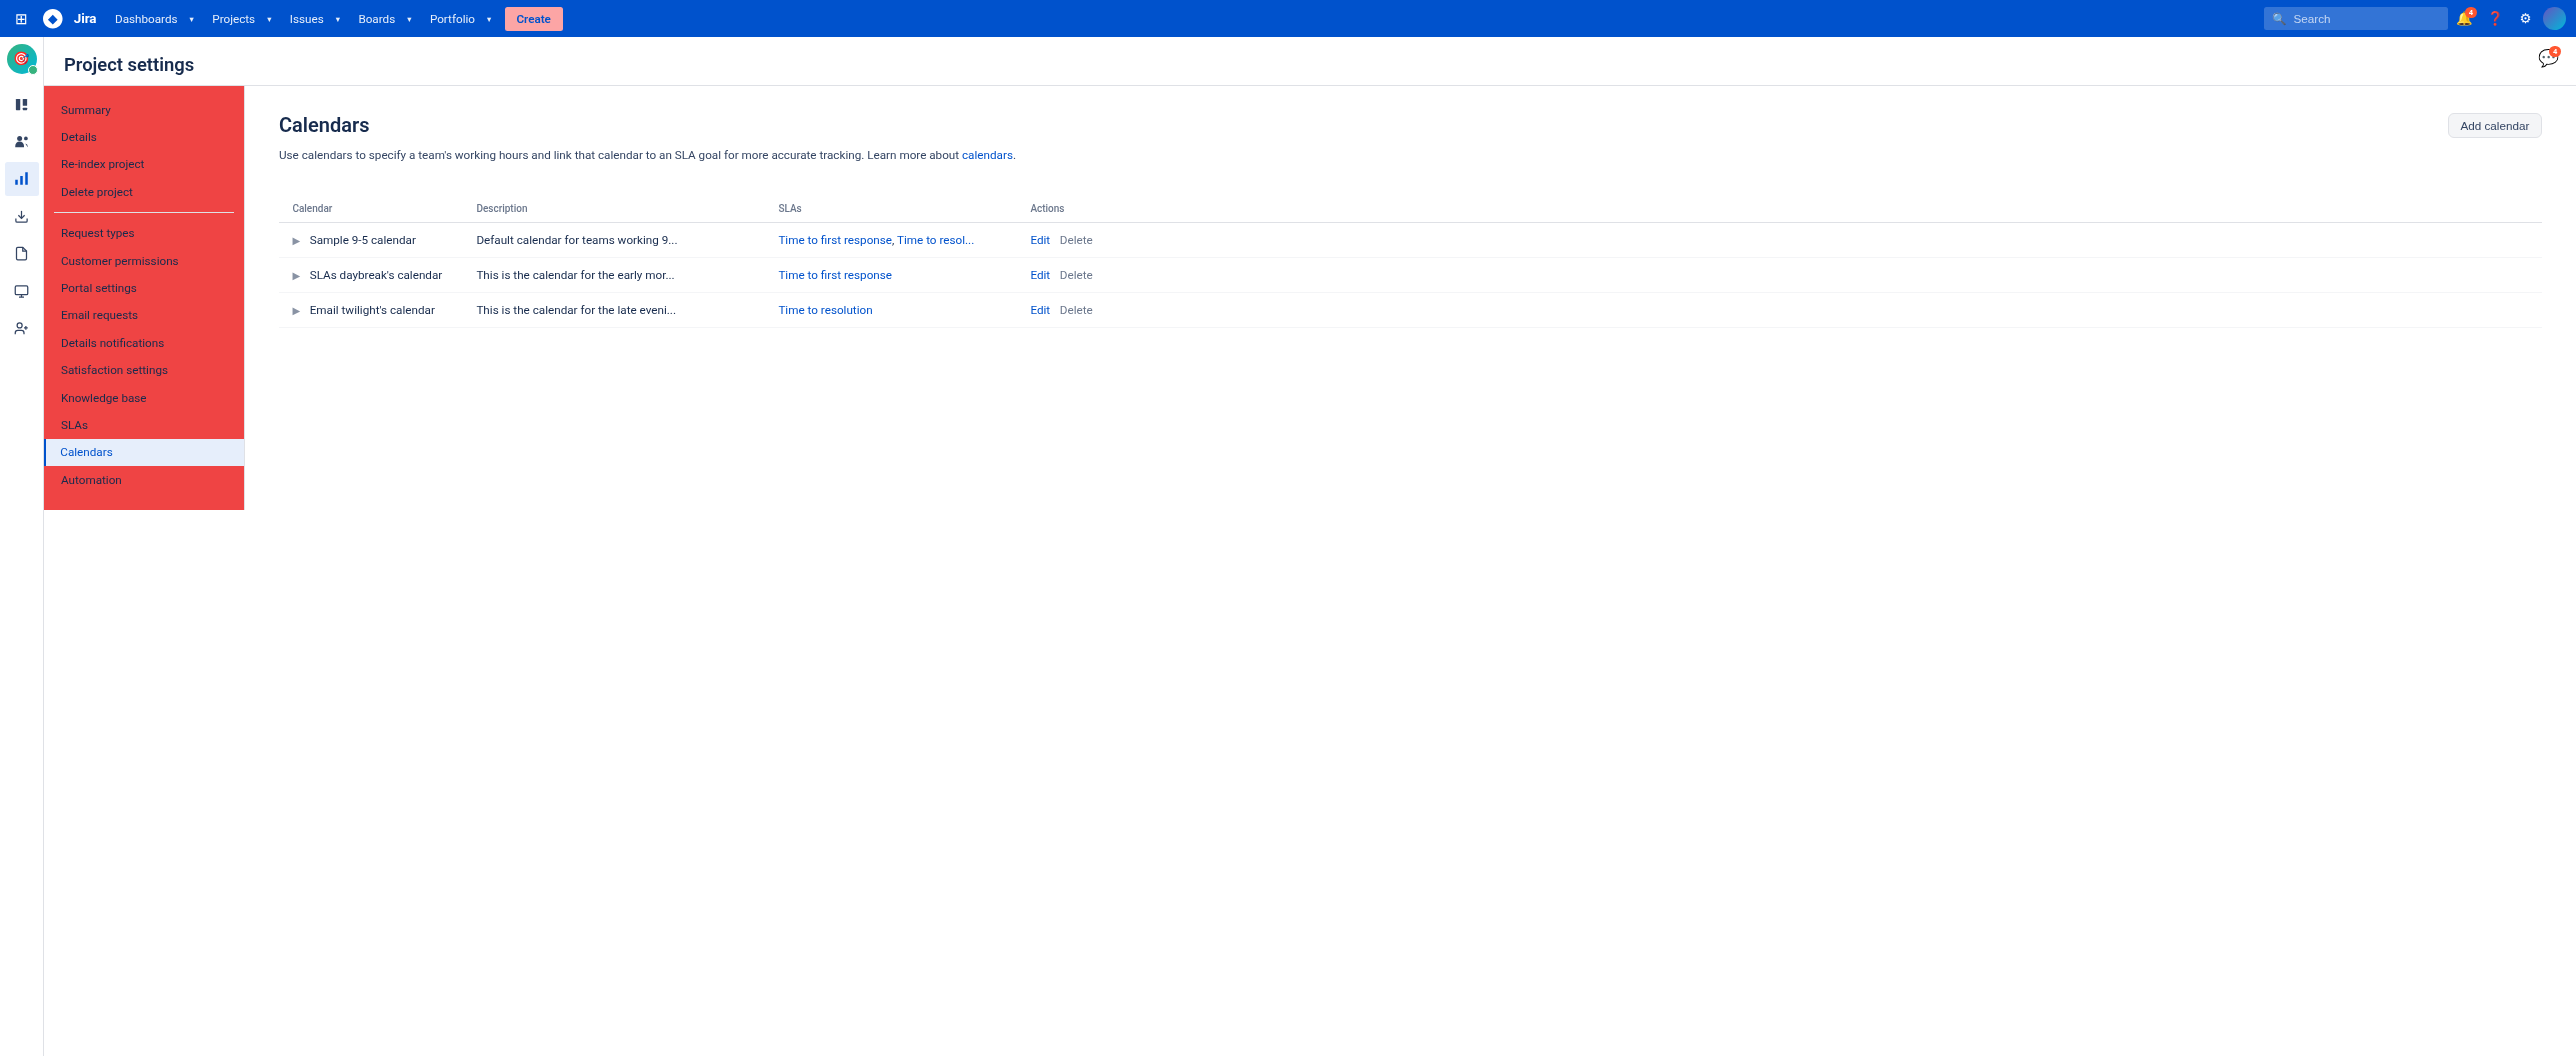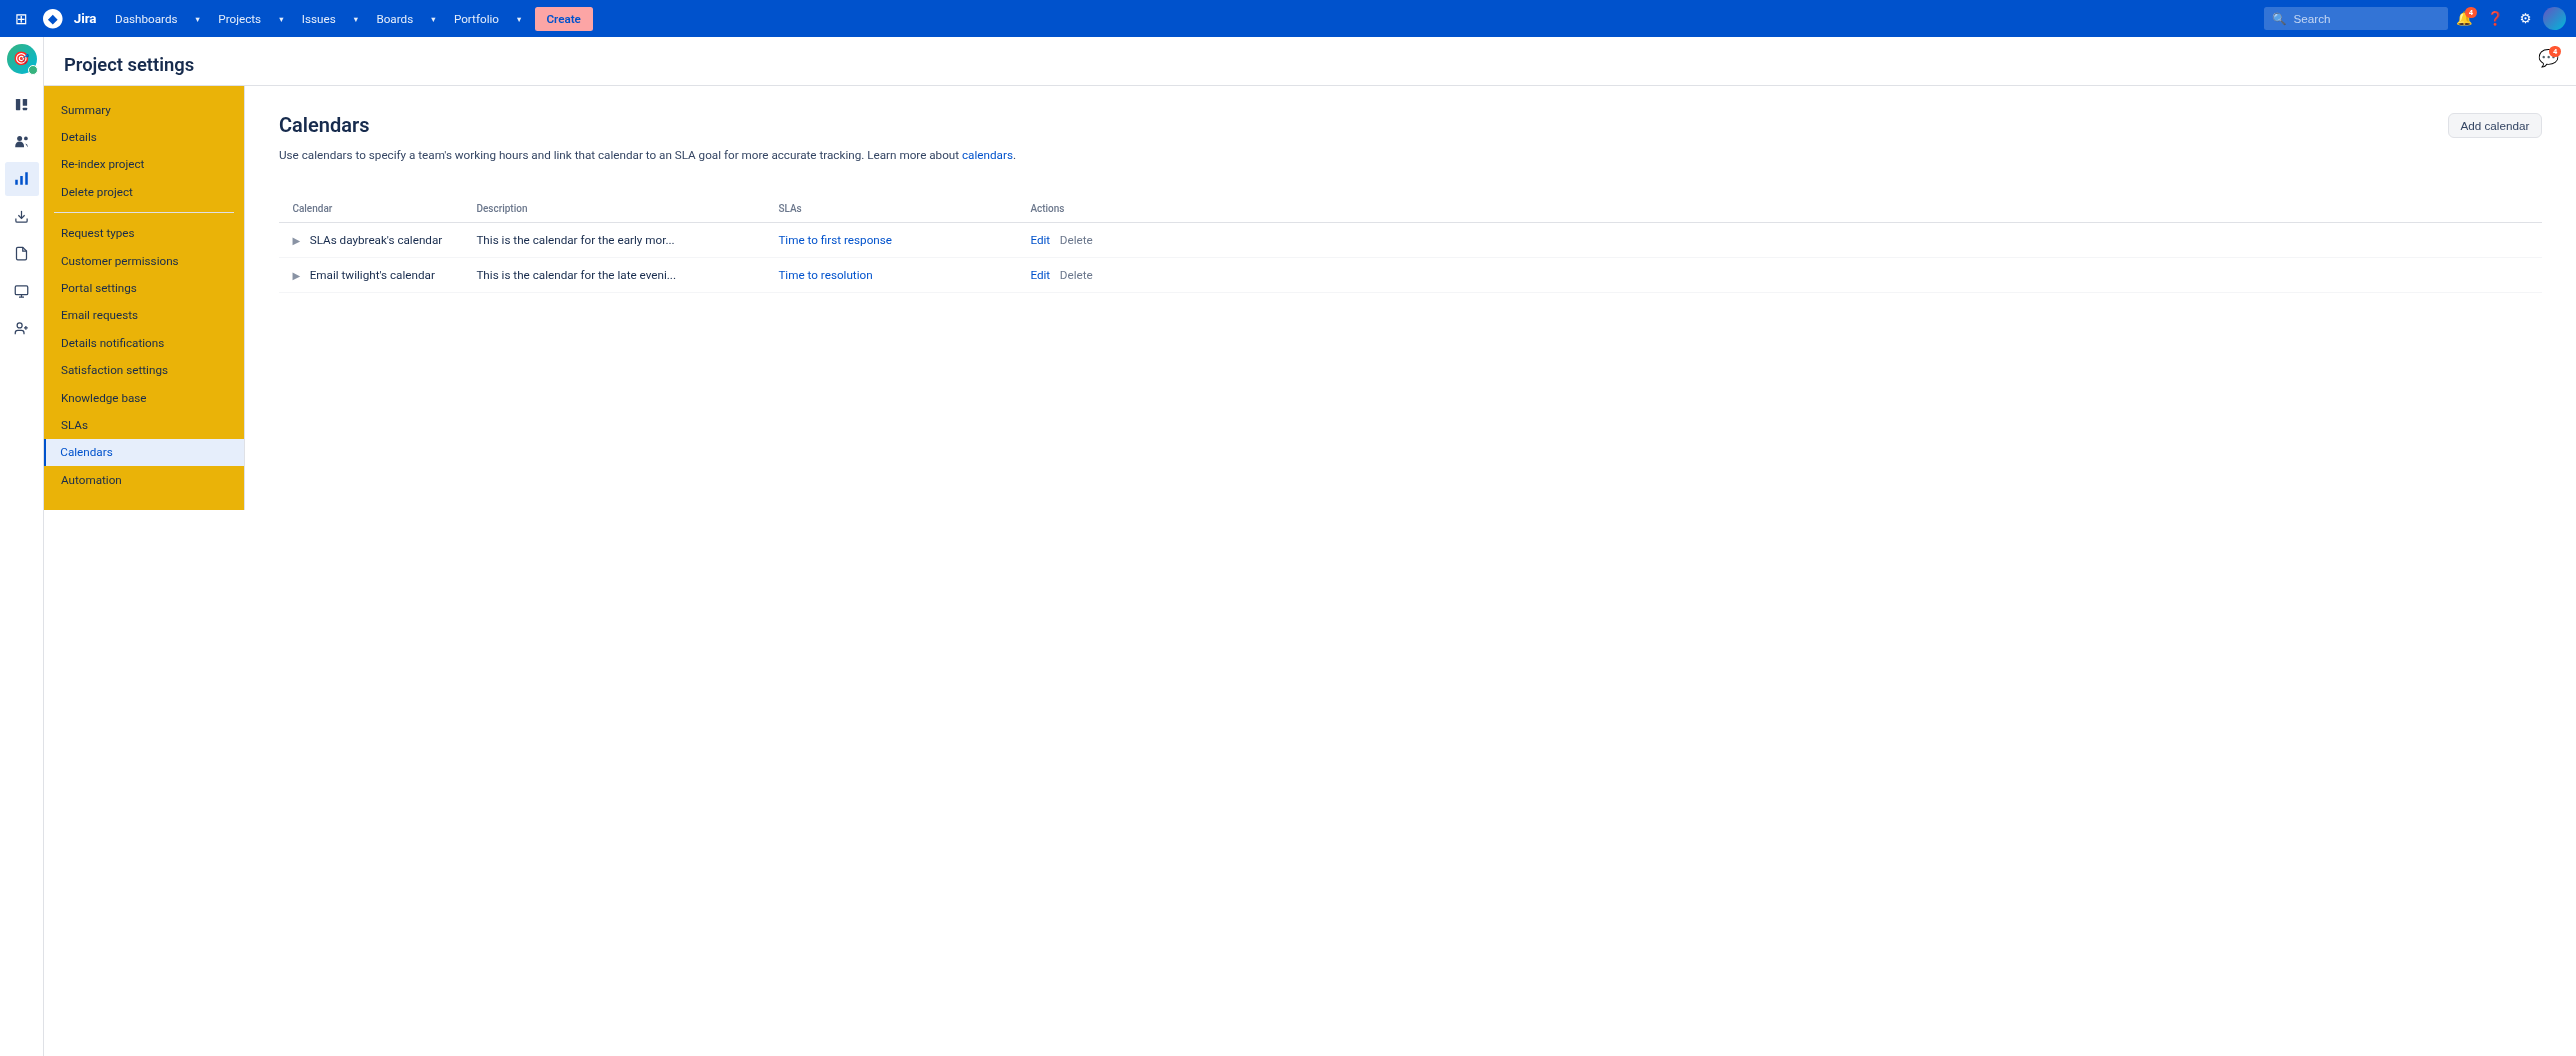--- a/index.html
+++ b/index.html
@@ -20,21 +20,21 @@
     .nav-grid-icon { color: white; font-size: 15px; padding: 5px; cursor: pointer; }
     .nav-logo { display: flex; align-items: center; gap: 11px; color: white; font-weight: 700; font-size: 13.4px; padding: 0 6.7px; cursor: pointer; }
     .nav-logo-icon { width: 20px; height: 20px; }
     .nav-menu { display: flex; align-items: center; gap: 1.7px; }
     .nav-menu-item {
       color: rgba(255,255,255,0.9);
       padding: 5px 8.4px;
       border-radius: 2.5px;
       cursor: pointer;
       font-size: 11.7px;
-      display: flex; align-items: center; gap: 18px;
+      display: flex; align-items: center; gap: 12px;
       white-space: nowrap;
     }
     .nav-chevron { font-size: 8.4px; }
     .nav-create {
       background: #fca5a5;
       color: #0052cc;
       font-weight: 600;
       padding: 5px 11.7px;
       border-radius: 2.5px;
       cursor: pointer;
@@ -130,21 +130,21 @@
     
     .content-area {
       flex: 1;
       background: white;
       padding: 0;
     }
 
     
     .settings-sidebar {
       width: 201px;
-      background: #eab308;
+      background: #ef4444;
       border-right: 0.8px solid #dfe1e6;
       padding: 10px 0;
       flex-shrink: 0;
     }
     .sidebar-section { margin-bottom: 6.7px; }
     .sidebar-item {
       padding: 6.7px 17px;
       cursor: pointer;
       color: #172b4d;
       font-size: 11.7px;
@@ -411,20 +411,34 @@
             <tr>
               <th class="col-calendar">Calendar</th>
               <th class="col-description">Description</th>
               <th class="col-slas">SLAs</th>
               <th class="col-actions">Actions</th>
             </tr>
           </thead>
           <tbody>
 
 
+            <tr class="table-row">
+              <td>
+                <span class="expand-icon">▶</span>
+                <span>Sample 9-5 calendar</span>
+              </td>
+              <td>Default calendar for teams working 9...</td>
+              <td>
+                <a href="#" class="sla-link">Time to first response</a><span>, </span><a href="#" class="sla-link">Time to resol...</a>
+              </td>
+              <td>
+                <a class="action-link">Edit</a>
+                <span class="action-delete">Delete</span>
+              </td>
+            </tr>
 
             <tr class="table-row">
               <td>
                 <span class="expand-icon">▶</span>
                 <span>SLAs daybreak's calendar</span>
               </td>
               <td>This is the calendar for the early mor...</td>
               <td>
                 <a href="#" class="sla-link">Time to first response</a>
               </td>

